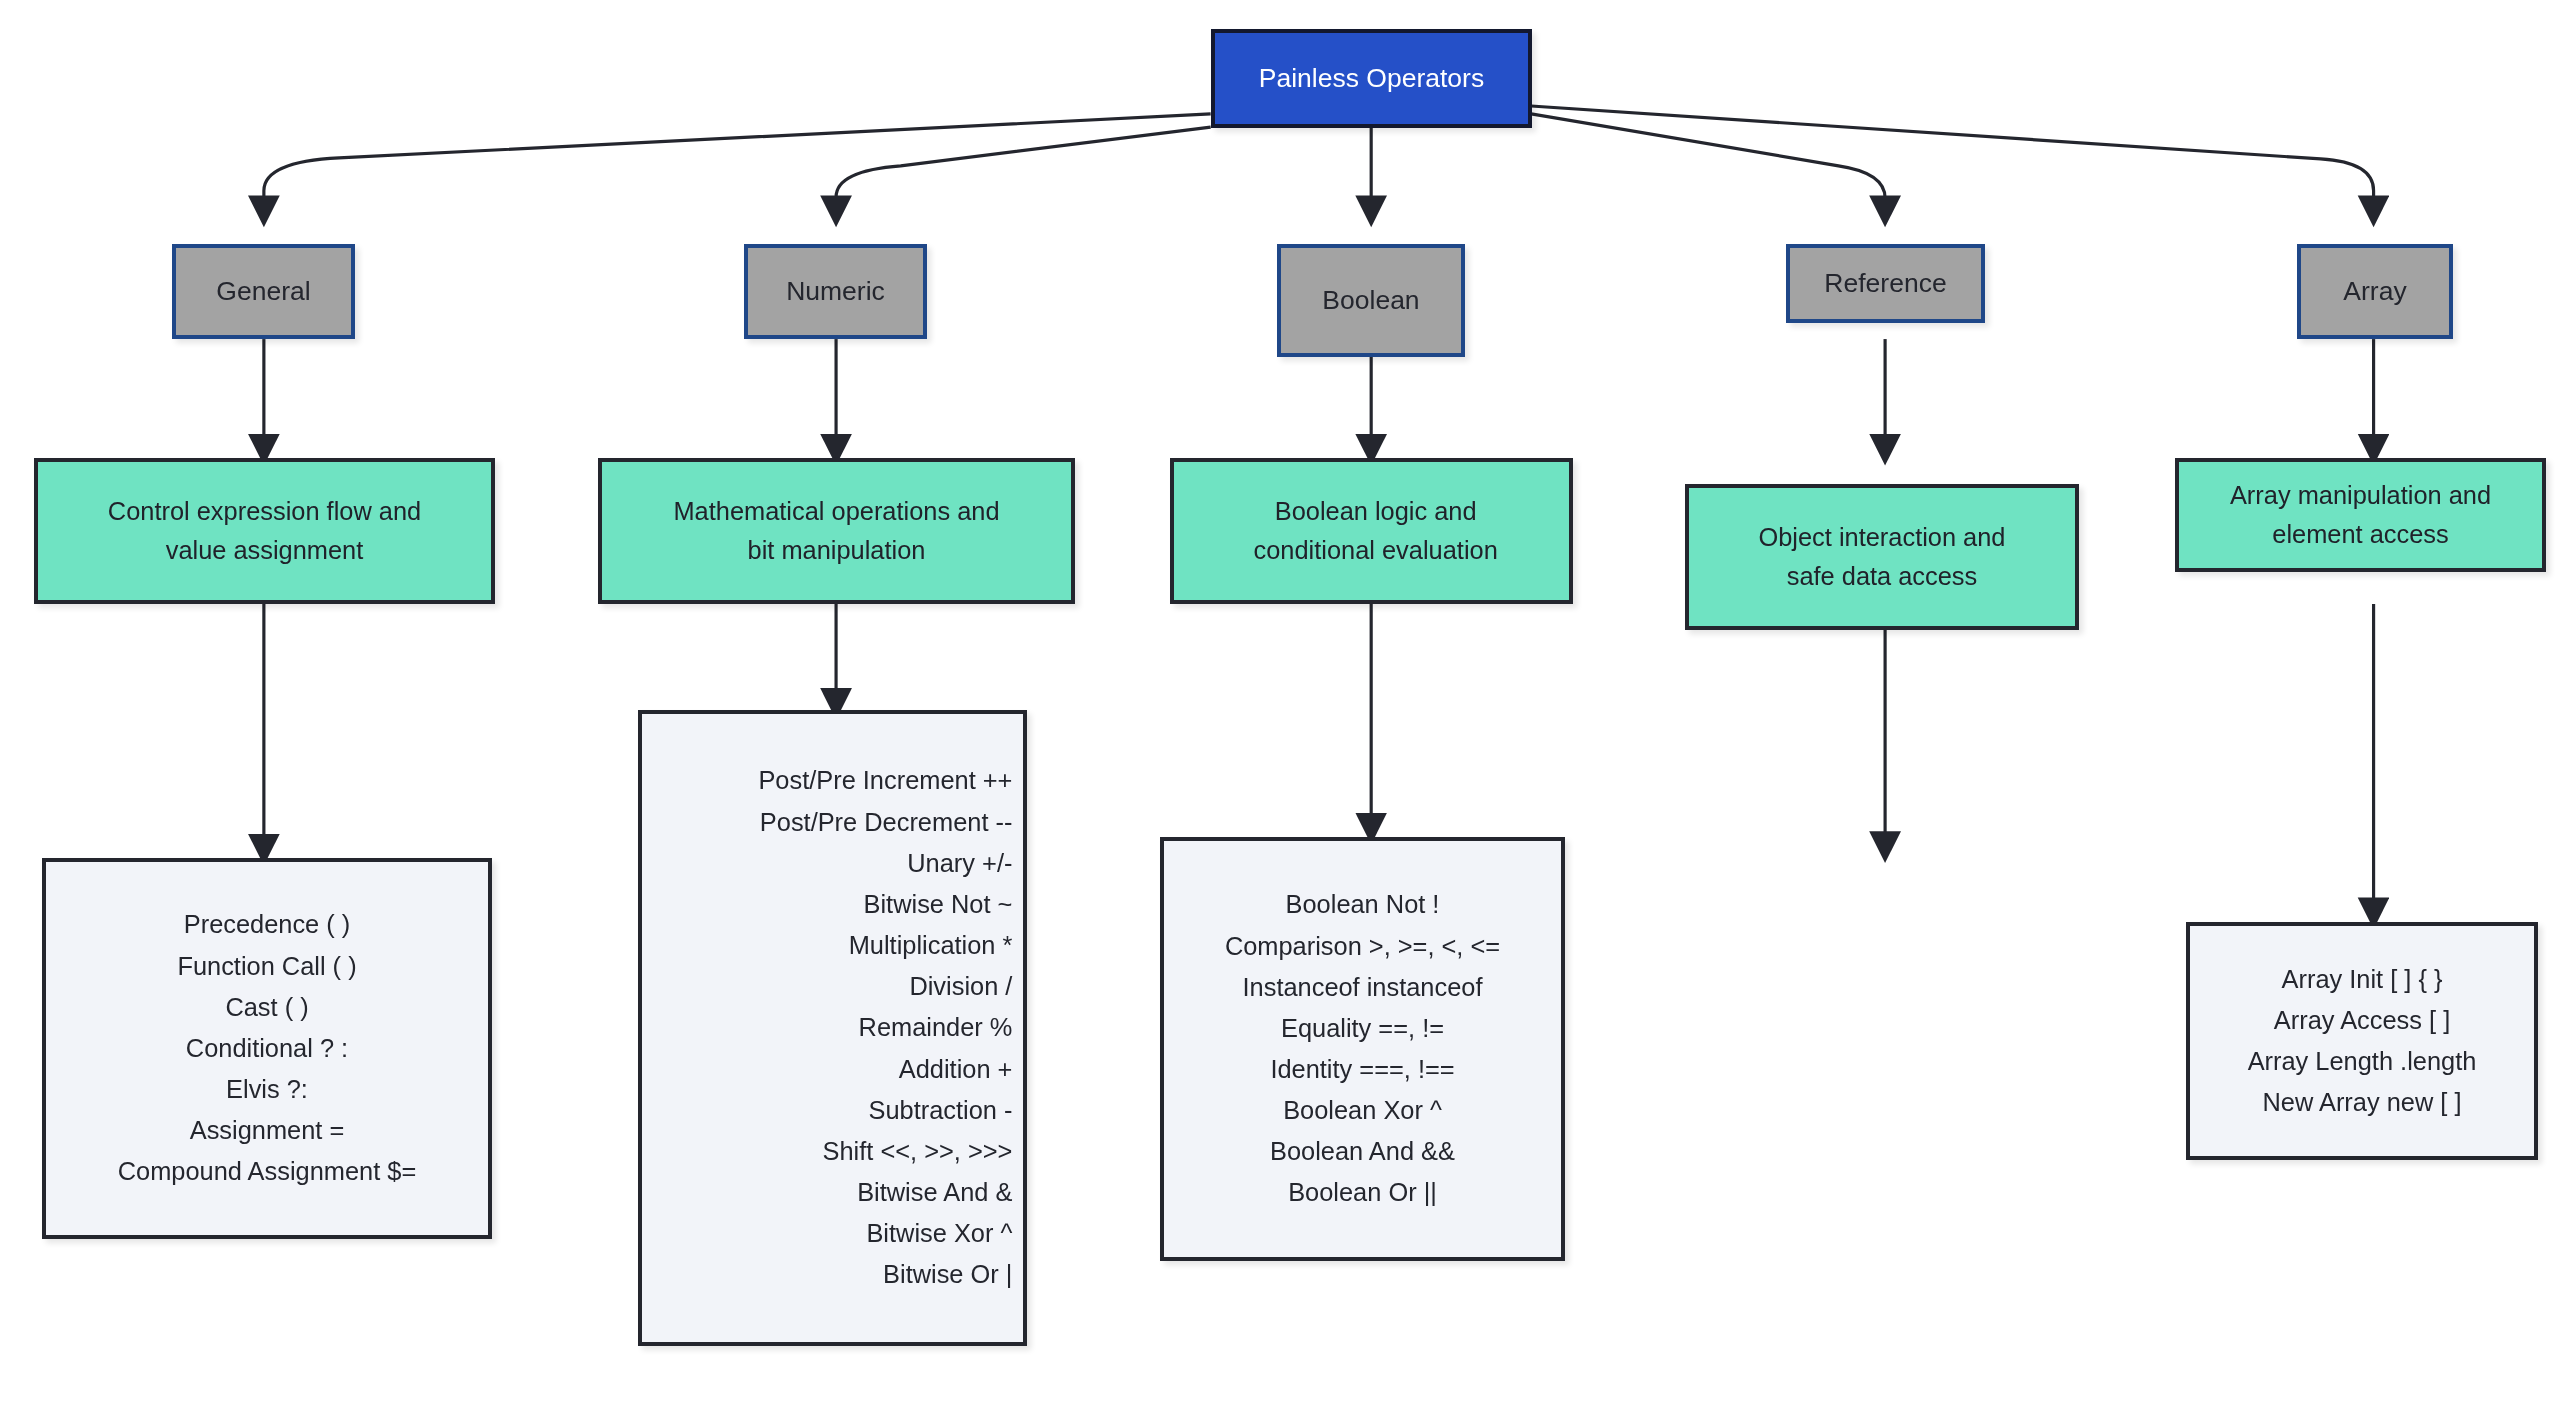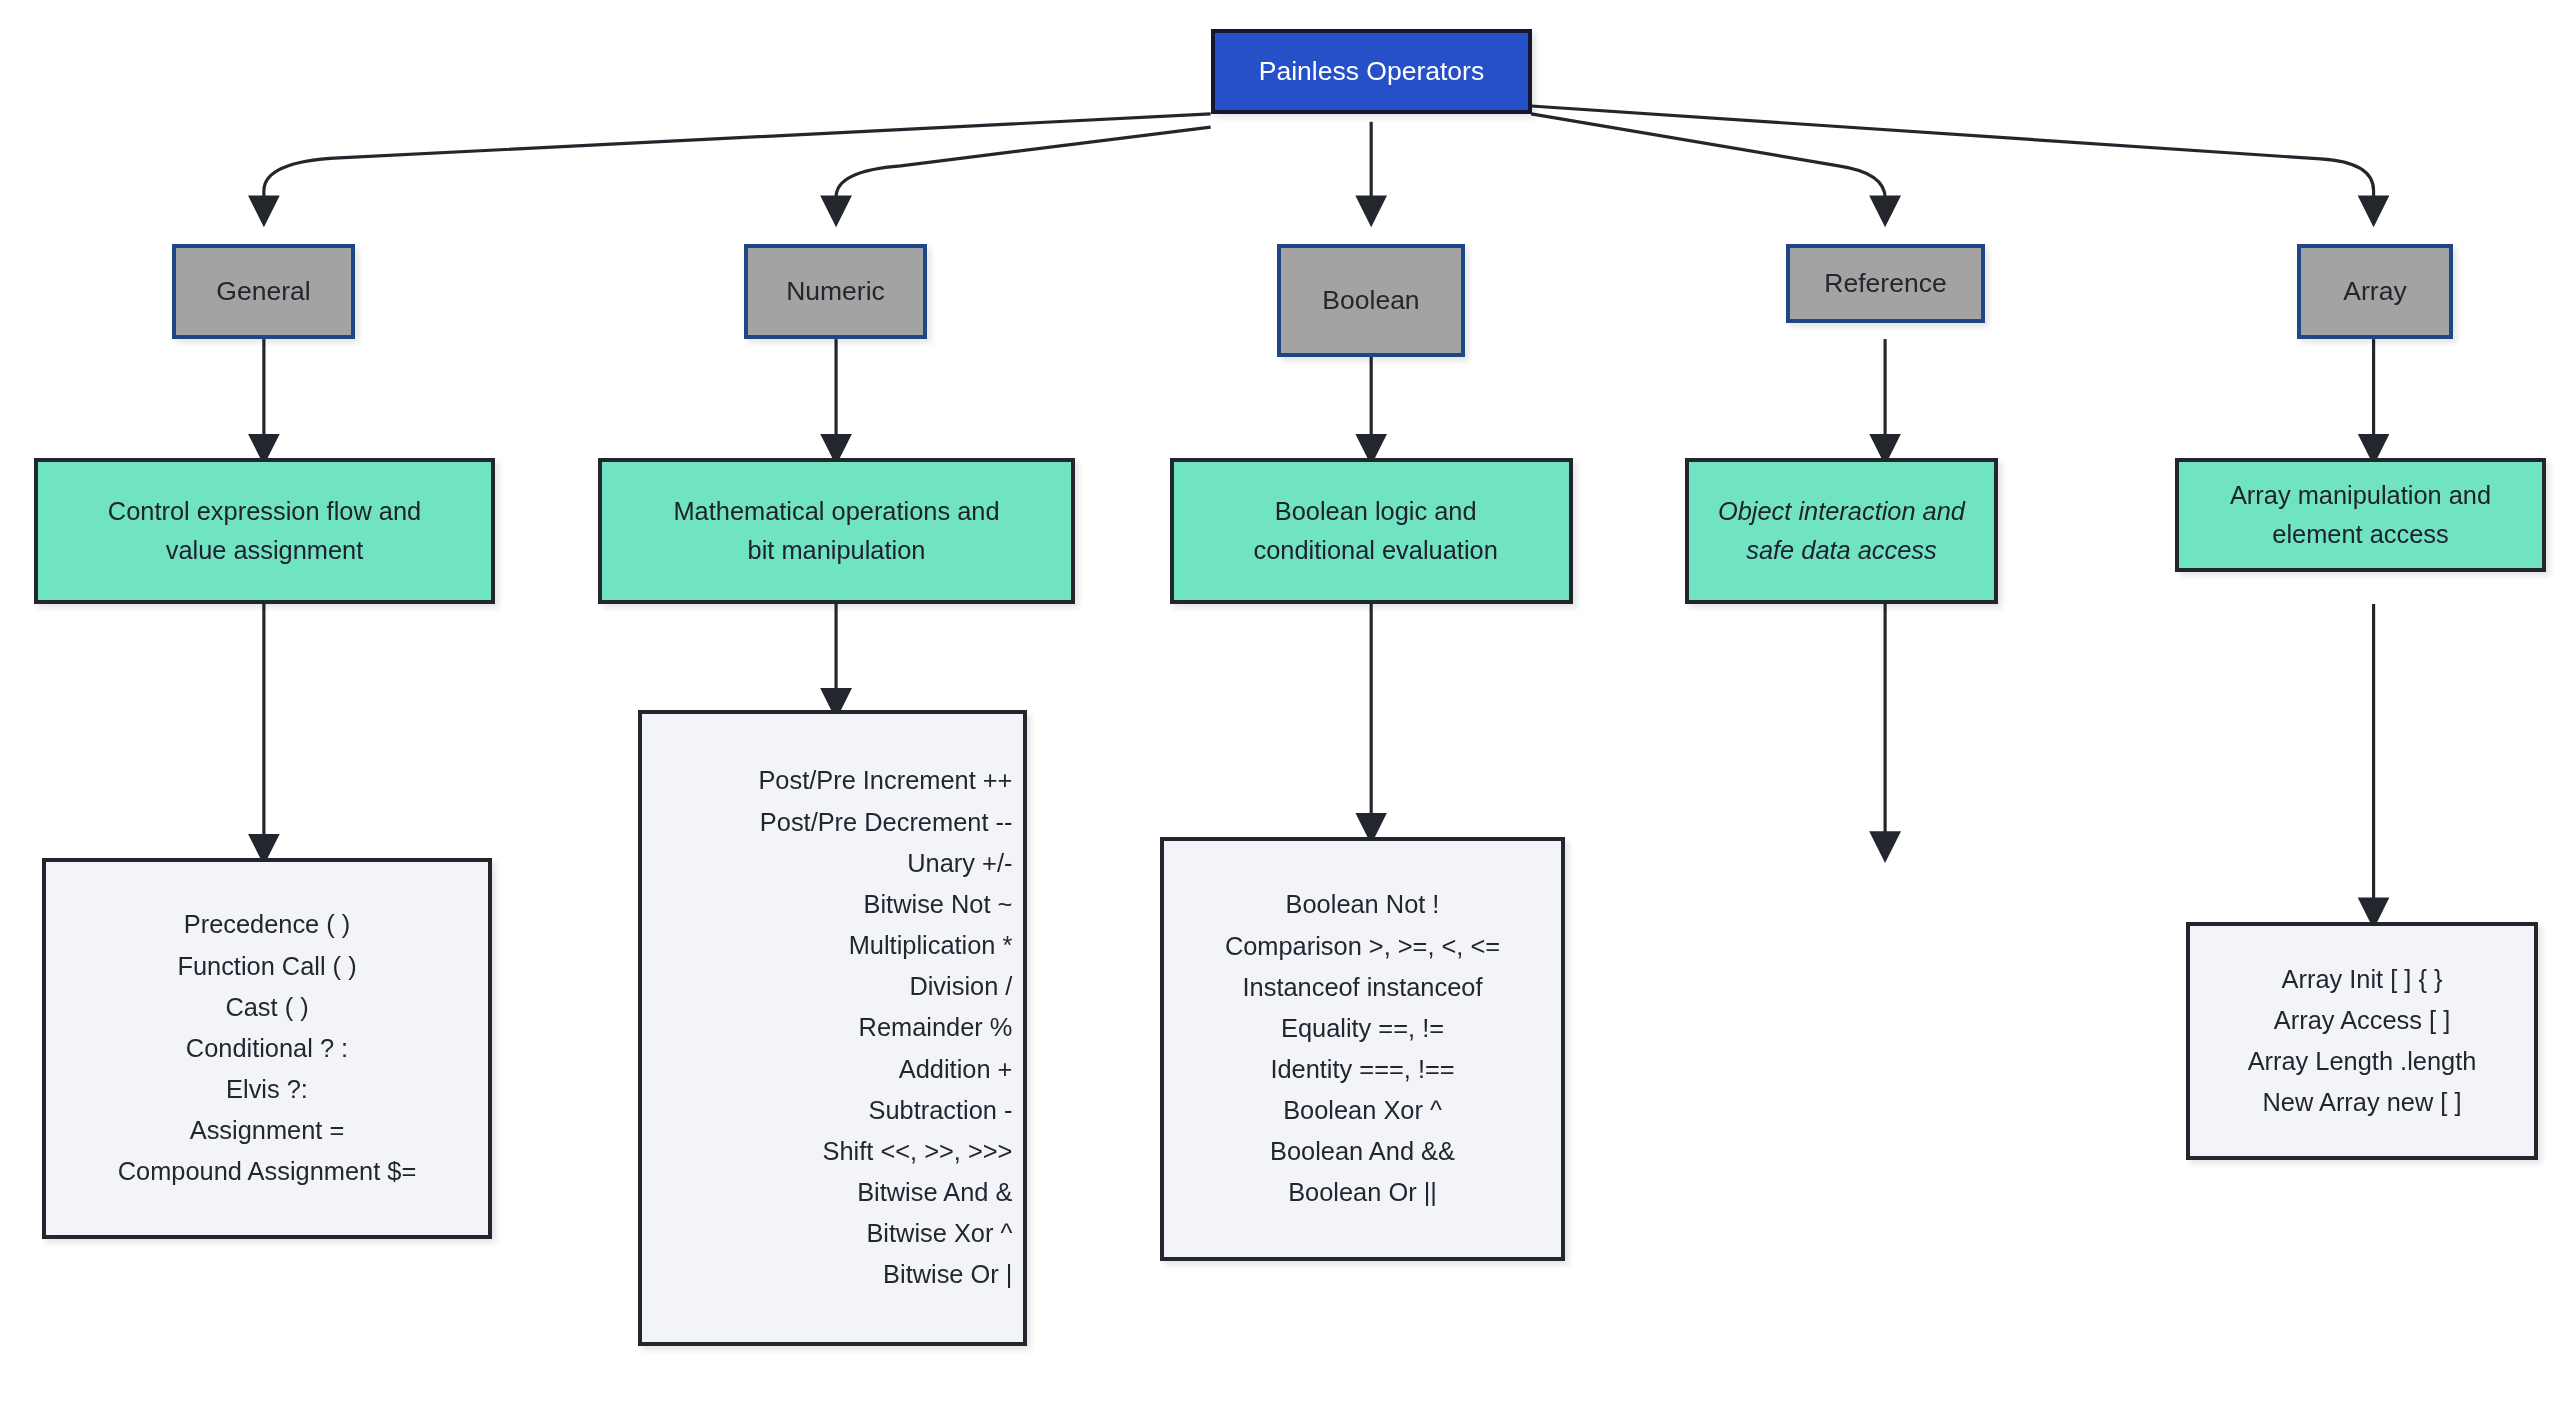--- a/index.html
+++ b/index.html
@@ -95,21 +95,21 @@
     </g>
     <g fill="none" stroke="#24262e" stroke-width="6" marker-end="url(#arrow)">
       <path d="M498,1140 L498,1605"></path>
       <path d="M1578,1140 L1578,1330"></path>
       <path d="M2588,1140 L2588,1565"></path>
       <path d="M3558,1140 L3558,1600"></path>
       <path d="M4480,1140 L4480,1725"></path>
     </g>
   </svg>
 
-  <div class="node node-root" style="left:1211px; top:29px; width:321px; height:85px;">
+  <div class="node node-root" style="left:1211px; top:29px; width:321px; height:99px;">
     <span>Painless Operators</span>
   </div>
 
   <div class="node node-cat" style="left:172px; top:244px; width:183px; height:95px;">
     <span>General</span>
   </div>
   <div class="node node-cat" style="left:744px; top:244px; width:183px; height:95px;">
     <span>Numeric</span>
   </div>
   <div class="node node-cat" style="left:1277px; top:244px; width:188px; height:113px;">
@@ -127,21 +127,21 @@
     <span class="line">value assignment</span>
   </div>
   <div class="node node-desc" style="left:598px; top:458px; width:477px; height:146px;">
     <span class="line">Mathematical operations and</span>
     <span class="line">bit manipulation</span>
   </div>
   <div class="node node-desc" style="left:1170px; top:458px; width:403px; height:146px;padding-left:20px;">
     <span class="line">Boolean logic and</span>
     <span class="line">conditional evaluation</span>
   </div>
-  <div class="node node-desc" style="left:1685px; top:458px; width:313px; height:146px;font-style:italic;">
+  <div class="node node-desc" style="left:1685px; top:484px; width:394px; height:146px;">
     <span class="line">Object interaction and</span>
     <span class="line">safe data access</span>
   </div>
   <div class="node node-desc" style="left:2175px; top:458px; width:371px; height:114px;">
     <span class="line">Array manipulation and</span>
     <span class="line">element access</span>
   </div>
 
   <div class="node node-list" style="left:42px; top:858px; width:450px; height:381px;">
     <span class="line">Precedence ( )</span>

